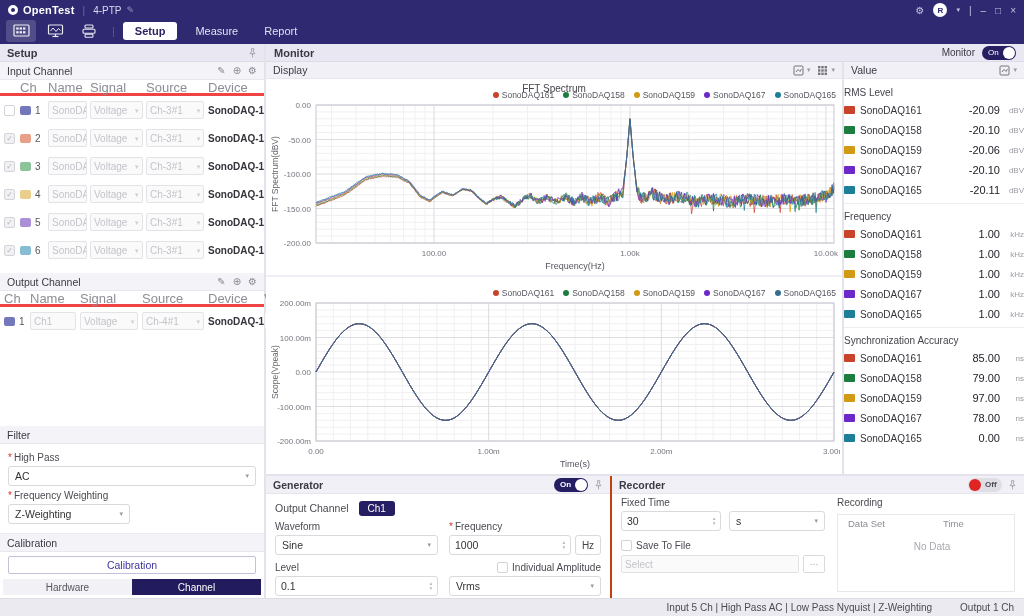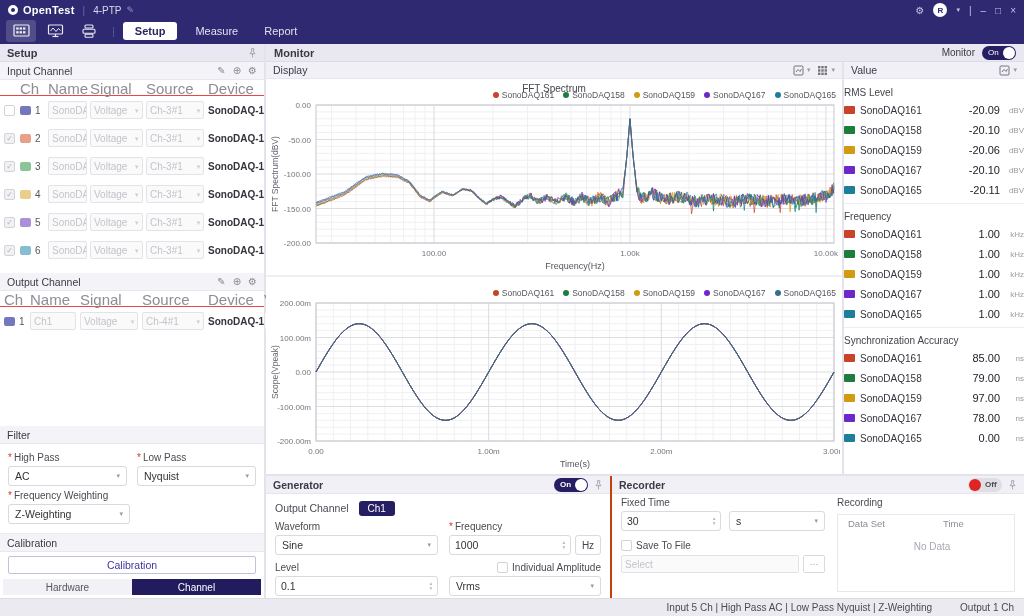--- a/index.html
+++ b/index.html
@@ -27,21 +27,21 @@
 
   .mainrow { flex:1; display:flex; min-height:0; }
 
   
   .left-panel { width:266px; flex:0 0 266px; background:#fff; border-right:2px solid #e4e3ec; display:flex; flex-direction:column; }
   .panel-header { height:18px; background:#e9e7f1; display:flex; align-items:center; justify-content:space-between; padding:0 7px; font-size:11px; font-weight:600; color:#3a3a45; border-bottom:1px solid #dddce6; }
   .section-header { height:18px; background:#f4f3f8; display:flex; align-items:center; justify-content:space-between; padding:0 7px; font-size:10.5px; color:#3a3a45; border-bottom:1px solid #e8e7ef; }
   .hdr-icons { display:flex; gap:7px; color:#8a8a95; font-size:10px; }
   .input-grid { display:grid; grid-template-columns:16px 28px 42px 56px 62px 1fr; align-items:center; padding-left:4px; }
   .output-grid { display:grid; grid-template-columns:26px 50px 62px 66px 56px 1fr; align-items:center; padding-left:4px; }
-  .tbl-head { height:16px; font-size:15px; color:#8d8d96; border-bottom:1px solid #ef4444; }
+  .tbl-head { height:16px; font-size:13px; color:#8d8d96; border-bottom:3px solid #ef4444; }
   .irow { height:28px; }
   .cbx { width:11px; height:11px; border:1px solid #d2d2d8; border-radius:2px; background:#fff; display:inline-flex; align-items:center; justify-content:center; font-size:8px; color:#b4b4bc; }
   .cbx.checked { background:#f1f1f4; }
   .chcell { display:flex; align-items:center; gap:4px; }
   .swatch { width:11px; height:9px; border-radius:2px; display:inline-block; }
   .chnum { font-size:10px; color:#55555e; }
   .dis-input { height:18px; width:92%; border:1px solid #e2e2e7; border-radius:2px; background:#fafafb; color:#c3c3ca; font-size:10px; line-height:17px; padding:0 3px; overflow:hidden; white-space:nowrap; }
   .dis-select { height:18px; width:94%; border:1px solid #e2e2e7; border-radius:2px; background:#fafafb; color:#c3c3ca; font-size:10px; line-height:17px; padding:0 3px; display:flex; justify-content:space-between; align-items:center; overflow:hidden; white-space:nowrap; }
   .dis-caret { font-size:7px; color:#cfcfd6; }
   .devcell { font-size:10px; font-weight:600; color:#33333b; overflow:hidden; white-space:nowrap; }
@@ -363,27 +363,20 @@
       <div class="spacer"></div>
       <div class="section-header">
         <span>Filter</span>
       </div>
       <div class="filter-body">
         <div class="f-2col">
           <div class="f-field">
             <div class="f-label"><span class="req">*</span><span>High Pass</span></div>
             <div class="fakeselect">
                 <span>AC</span>
-                <span class="fs-caret">▾</span>
-              </div>
-          </div>
-          <div class="f-field">
-            <div class="f-label"><span class="req">*</span><span>Low Pass</span></div>
-            <div class="fakeselect">
-                <span>Nyquist</span>
                 <span class="fs-caret">▾</span>
               </div>
           </div>
         </div>
         <div class="f-field" style="margin-top:4px;">
           <div class="f-label"><span class="req">*</span><span>Frequency Weighting</span></div>
           <div class="fakeselect half" style="width:122px;">
               <span>Z-Weighting</span>
               <span class="fs-caret">▾</span>
             </div>

